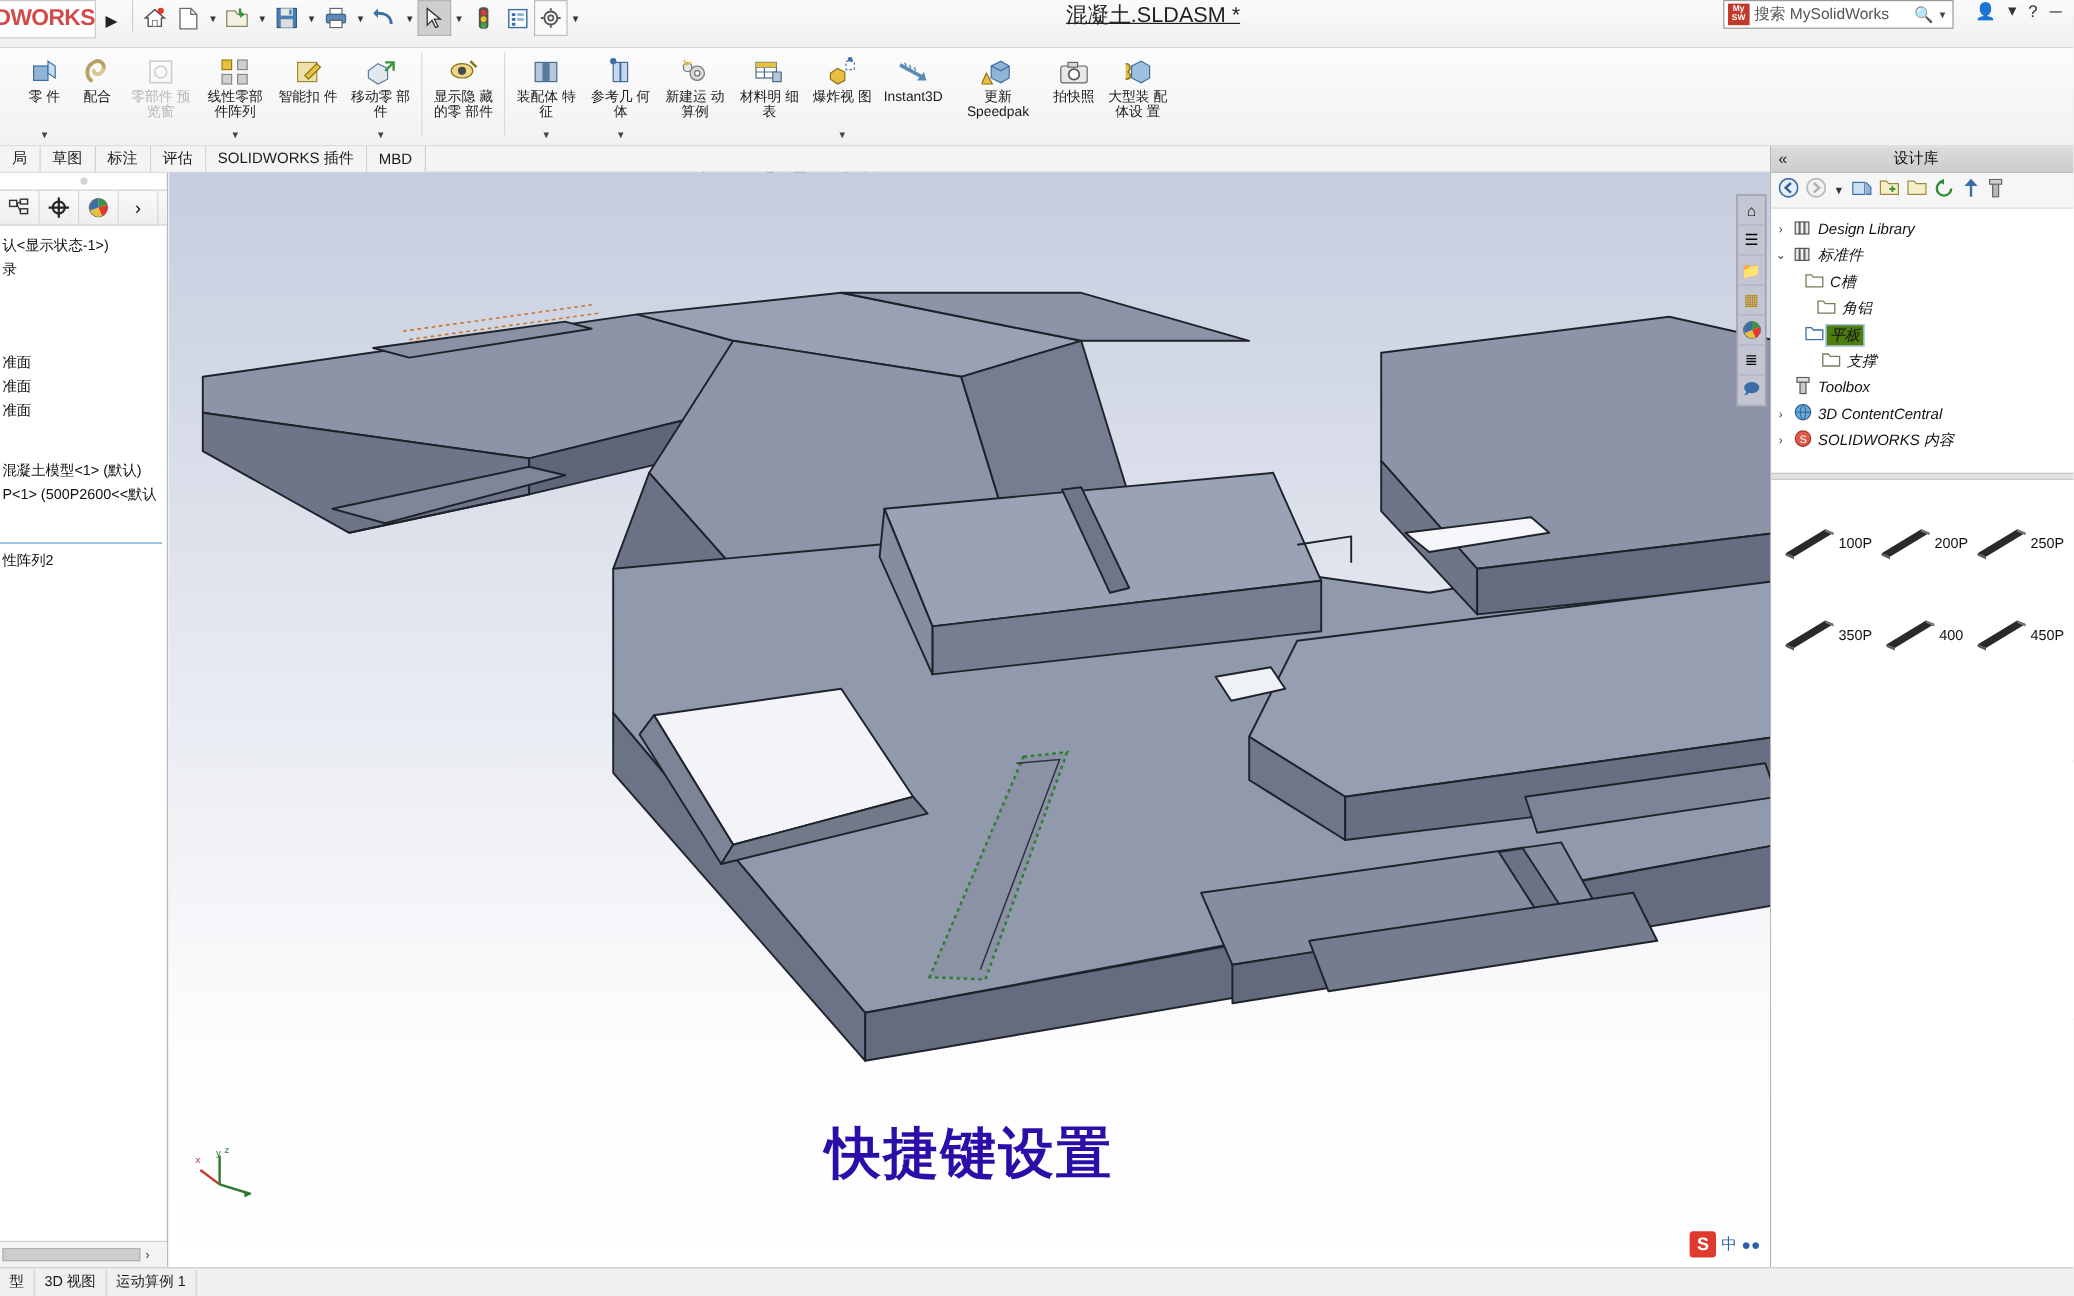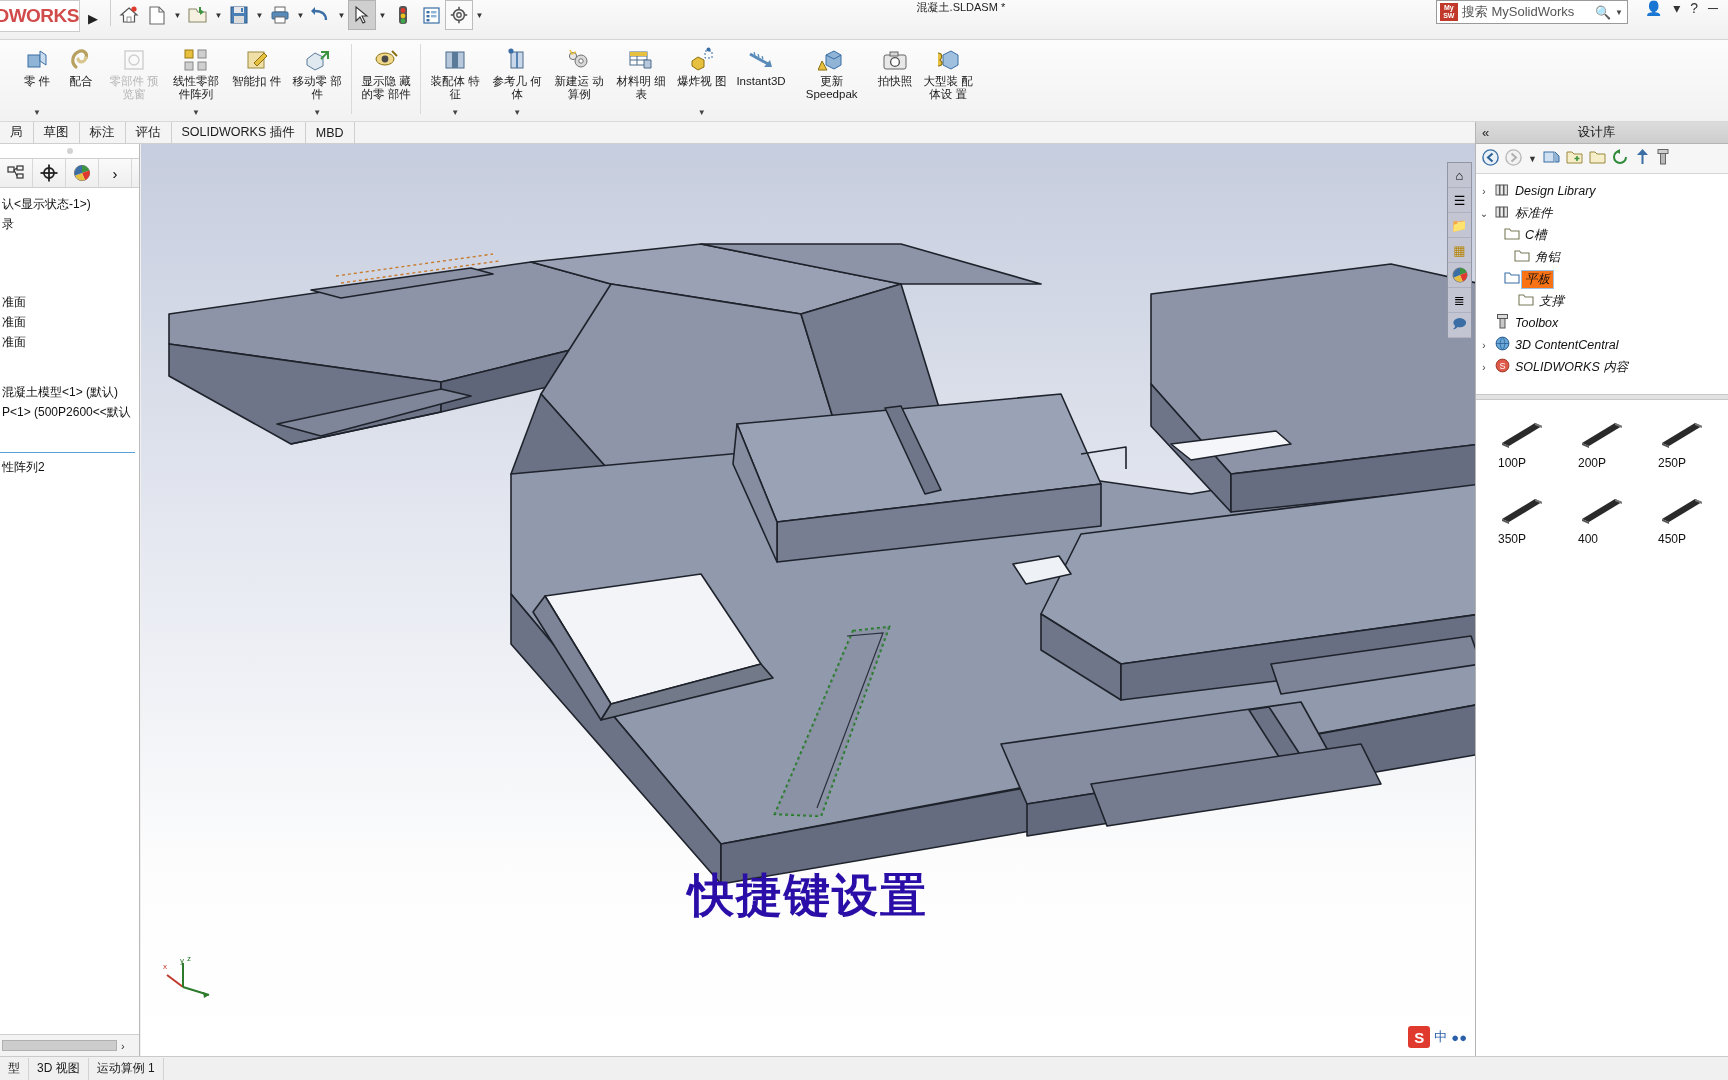--- a/index.html
+++ b/index.html
@@ -36,21 +36,21 @@
     display: flex; align-items: center; justify-content: center;
     position: relative;
   }
   .tb-btn.sel { background: #cfcfcf; border: 1px solid #b3b3b3; }
   .tb-btn.boxed { border: 1px solid #bdbdbd; background: #fafafa; }
   .tb-caret {
     width: 13px; height: 30px; display: flex; align-items: center; justify-content: center;
     font-size: 8px; color: #333;
   }
   .doc-title {
-    flex: 1; text-align: center; font-size: 11px; color: #222;
+    flex: 1; text-align: center; font-size: 18px; color: #222; text-decoration: underline;
   }
   .search-box {
     display: flex; align-items: center; height: 24px;
     border: 1px solid #9a9a9a; background: #fff;
     width: 192px; margin-right: 18px; padding-left: 3px;
   }
   .mysw-ico {
     width: 18px; height: 18px; background: #c0392b; color: #fff;
     font-size: 7px; line-height: 8px; text-align: center;
     padding-top: 1px; font-weight: bold; margin-right: 4px;
@@ -135,21 +135,21 @@
     font-size: 14px; color: #333;
   }
   .ga-right-tools {
     position: absolute; top: 18px; right: 3px; width: 25px;
     background: #c3c6d2; border: 1px solid #9296a4;
     display: flex; flex-direction: column;
   }
   .gart { height: 25px; display: flex; align-items: center; justify-content: center;
           border-bottom: 1px solid #aeb2c0; font-size: 13px; }
   .overlay-text {
-    position: absolute; left: 0; right: 0; top: 721px;
+    position: absolute; left: 0; right: 0; top: 787px;
     text-align: center; font-size: 46px; font-weight: bold;
     color: #2b0ea8; letter-spacing: 2px;
   }
   .triad { position: absolute; left: 20px; bottom: 50px; width: 60px; height: 55px; }
   .sw-badge {
     position: absolute; right: 8px; bottom: 8px; display: flex; align-items: center; gap: 4px;
   }
   .sw-badge-ico { width: 22px; height: 22px; background: #e03a2f; color: #fff;
     font-size: 15px; font-weight: bold; display:flex;align-items:center;justify-content:center;
     border-radius: 3px; }
@@ -168,31 +168,31 @@
   }
   .rp-collapse { font-size: 13px; color: #222; margin-left: 6px; }
   .rp-title { flex: 1; text-align: center; font-size: 12.5px; color: #111; padding-right: 24px; }
   .rp-toolbar {
     height: 30px; display: flex; align-items: center; gap: 6px; padding: 0 6px;
     border-bottom: 1px solid #d5d5d5; background: #f6f6f6;
   }
   .rpt { font-size: 15px; color: #2f6ea5; }
   .rp-tree { padding: 6px 0; font-size: 12.5px; color: #111; background: #fff; flex: 0 0 auto; height: 220px; }
   .rnode { height: 22px; display: flex; align-items: center; white-space: nowrap; }
-  .rnode.sel .rlabel { background: #f97316; outline: 1px solid #9cc4e8; }
+  .rnode.sel .rlabel { background: #4d7c0f; outline: 1px solid #9cc4e8; }
   .rchev { width: 16px; text-align: center; font-size: 10px; color: #444; }
   .rico { width: 20px; text-align: center; font-size: 13px; }
   .rlabel { padding: 0 3px; font-style: italic; }
   .rp-splitter { height: 6px; background: #e2e2e2; border-top: 1px solid #c8c8c8; border-bottom: 1px solid #c8c8c8; }
   .rp-grid {
     flex: 1; background: #fff; padding: 14px 6px;
     display: grid; grid-template-columns: repeat(3, 1fr); grid-auto-rows: 76px;
     justify-items: center; align-content: start;
   }
-  .gcell { display: flex; flex-direction: column; align-items: flex-start; }
+  .gcell { display: flex; flex-direction: row; align-items: center; }
   .gthumb { width: 48px; height: 40px; display: flex; align-items: center; justify-content: center; }
   .glabel { font-size: 12px; color: #111; margin-top: 2px; }
 
   
   .statusbar {
     position: absolute; bottom: 0; left: 0; width: 1728px; height: 24px;
     background: #f0f0f0; border-top: 1px solid #cacaca;
     display: flex; align-items: center; font-size: 12px; color: #1a1a1a;
   }
   .sb-item { padding: 0 8px; border-right: 1px solid #d2d2d2; height: 22px; display: flex; align-items: center; }

